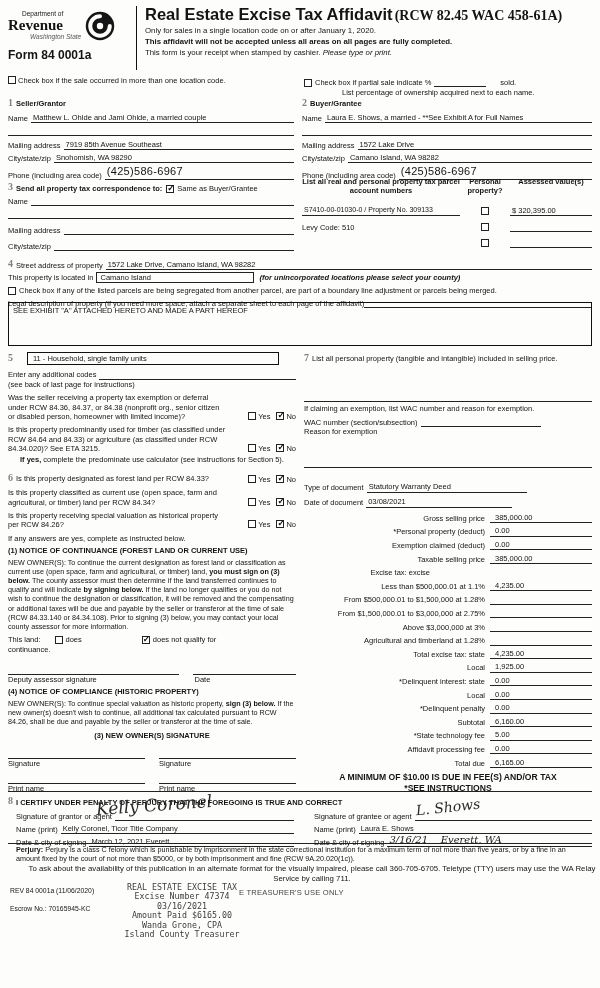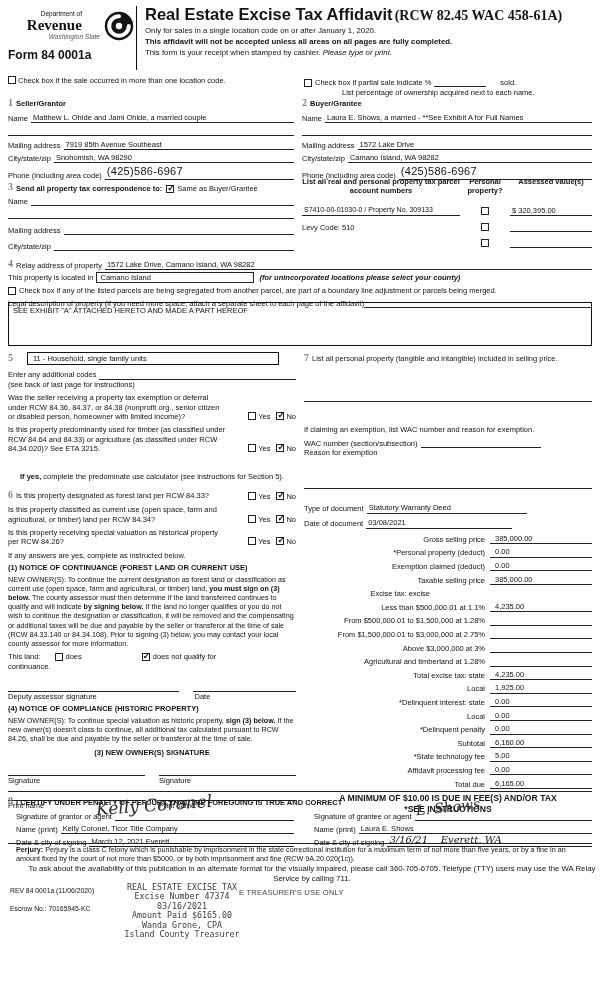--- a/index.html
+++ b/index.html
@@ -14,21 +14,21 @@
   .cb { display:inline-block; width:8px; height:8px; border:1px solid #222; background:#fff; position:relative; vertical-align:-1px; flex:none; }
   .cb.checked::after { content:"✓"; position:absolute; left:0px; top:-3px; font-size:9px; font-weight:bold; color:#111; }
   .r { display:flex; align-items:flex-end; }
   .lbl { white-space:nowrap; margin-right:3px; }
   .fill { flex:1; border-bottom:1px solid #222; padding:0 2px; min-height:9px; white-space:nowrap; overflow:hidden; }
   .fill.fx { flex:none; }
   .big { font-size:11px; letter-spacing:.3px; }
   
   #header { top:6px; left:8px; width:584px; height:64px; display:flex; }
   .logoblock { width:128px; flex:none; padding-top:4px; }
-  .logorow { display:flex; align-items:flex-start;justify-content:flex-end; }
+  .logorow { display:flex; align-items:flex-start; }
   .dept { font-size:6.5px; margin-left:14px; }
   .brand { font-family:"Liberation Serif", serif; font-weight:bold; font-size:15px; line-height:1; }
   .state { font-size:6.5px; font-style:italic; color:#555; margin-left:22px; }
   .formnum { font-weight:bold; font-size:12px; margin-top:4px; }
   .titleblock { border-left:1.5px solid #111; padding-left:8px; flex:1; }
   .title { font-size:16.5px; font-weight:bold; line-height:1; }
   .rcw { font-size:14px; font-weight:bold;font-family:Liberation Serif, serif; }
   .sub { font-size:7.8px; margin-top:1.5px; }
   
   #checksrow { top:76px; left:8px; width:584px; display:flex; }
@@ -237,21 +237,21 @@
       <div class="pc2"><span class="cb"></span></div>
       <div class="pc3 r">
           <span class="fill"></span>
         </div>
     </div>
   </div>
 
   <div class="abs" id="sec4">
     <div class="r" style="height:13px;">
       <span class="num">4</span>
-      <span class="lbl">Relay address of property</span>
+      <span class="lbl">Street address of property</span>
       <span class="fill">1572 Lake Drive, Camano Island, WA 98282</span>
     </div>
     <div class="r" style="height:15px; align-items:center;">
       <span class="lbl">This property is located in</span>
       <span class="locbox">Camano Island</span>
       <span class="bi" style="margin-left:5px;">(for unincorporated locations please select your county)</span>
     </div>
     <div class="r" style="height:12px; align-items:center;">
       <span class="cb" style="margin-right:3px;"></span>
       <span>Check box if any of the listed parcels are being segregated from another parcel, are part of a boundary line adjustment or parcels being merged.</span>
@@ -280,21 +280,21 @@
       <div>(see back of last page for instructions)</div>
 
       <div class="qrow">
         <span class="qtext">Was the seller receiving a property tax exemption or deferral under RCW 84.36, 84.37, or 84.38 (nonprofit org., senior citizen or disabled person, homeowner with limited income)?</span>
         <span class="yn"><span class="cb"></span><span>Yes</span><span class="cb checked"></span><span>No</span></span>
       </div>
       <div class="qrow">
         <span class="qtext">Is this property predominantly used for timber (as classified under RCW 84.64 and 84.33) or agriculture (as classified under RCW 84.34.020)? See ETA 3215.</span>
         <span class="yn"><span class="cb"></span><span>Yes</span><span class="cb checked"></span><span>No</span></span>
       </div>
-      <div style="margin-top:19px;padding-left:12px;"><span class="b">If yes,</span><span> complete the predominate use calculator (see instructions for Section 5).</span></div>
+      <div style="margin-top:2px;padding-left:12px;"><span class="b">If yes,</span><span> complete the predominate use calculator (see instructions for Section 5).</span></div>
 
       <div class="qrow" style="margin-top:7px;">
         <span class="qtext"><span class="num">6</span><span>Is this property designated as forest land per RCW 84.33?</span></span>
         <span class="yn"><span class="cb"></span><span>Yes</span><span class="cb checked"></span><span>No</span></span>
       </div>
       <div class="qrow">
         <span class="qtext">Is this property classified as current use (open space, farm and agricultural, or timber) land per RCW 84.34?</span>
         <span class="yn"><span class="cb"></span><span>Yes</span><span class="cb checked"></span><span>No</span></span>
       </div>
       <div class="qrow">
@@ -320,21 +320,21 @@
         <span class="fill" style="flex:1.7;"></span>
         <span class="fill"></span>
       </div>
       <div class="siglabels">
         <span style="flex:1.7;">Deputy assessor signature</span>
         <span>Date</span>
       </div>
 
       <div class="h1line" style="margin-top:3px;">(4) NOTICE OF COMPLIANCE (HISTORIC PROPERTY)</div>
       <div class="para">
-        <span>NEW OWNER(S): To continue special valuation as historic property, </span><span class="b">sign (3) below.</span><span> If the new owner(s) doesn't class to continue, all additional tax calculated pursuant to RCW 84.26, shall be due and payable by the seller or transferor at the time of sale.</span>
+        <span>NEW OWNER(S): To continue special valuation as historic property, </span><span class="b">sign (3) below.</span><span> If the new owner(s) doesn't wish to continue, all additional tax calculated pursuant to RCW 84.26, shall be due and payable by the seller or transferor at the time of sale.</span>
       </div>
       <div class="ctr b" style="margin-top:5px;">(3) NEW OWNER(S) SIGNATURE</div>
 
       <div class="sigfills">
           <span class="fill"></span>
           <span class="fill"></span>
         </div>
       <div class="siglabels">
           <span>Signature</span>
           <span>Signature</span>
@@ -347,21 +347,21 @@
           <span>Print name</span>
           <span>Print name</span>
         </div>
     </div>
 
     <div>
       <div style="width:262px;"><span class="num">7</span><span>List all personal property (tangible and intangible) included in selling price.</span></div>
       <div class="r" style="margin-top:28px;">
           <span class="fill"></span>
         </div>
-      <div style="margin-top:23px;">If claiming an exemption, list WAC number and reason for exemption.</div>
+      <div style="margin-top:2px;">If claiming an exemption, list WAC number and reason for exemption.</div>
       <div class="r" style="margin-top:5px;">
           <span class="lbl">WAC number (section/subsection)</span>
           <span class="fill fx" style="width:120px;"></span>
         </div>
       <div>Reason for exemption</div>
       <div class="r" style="margin-top:22px;">
           <span class="fill"></span>
         </div>
 
       <div class="r" style="margin-top:11px; height:14px;">

